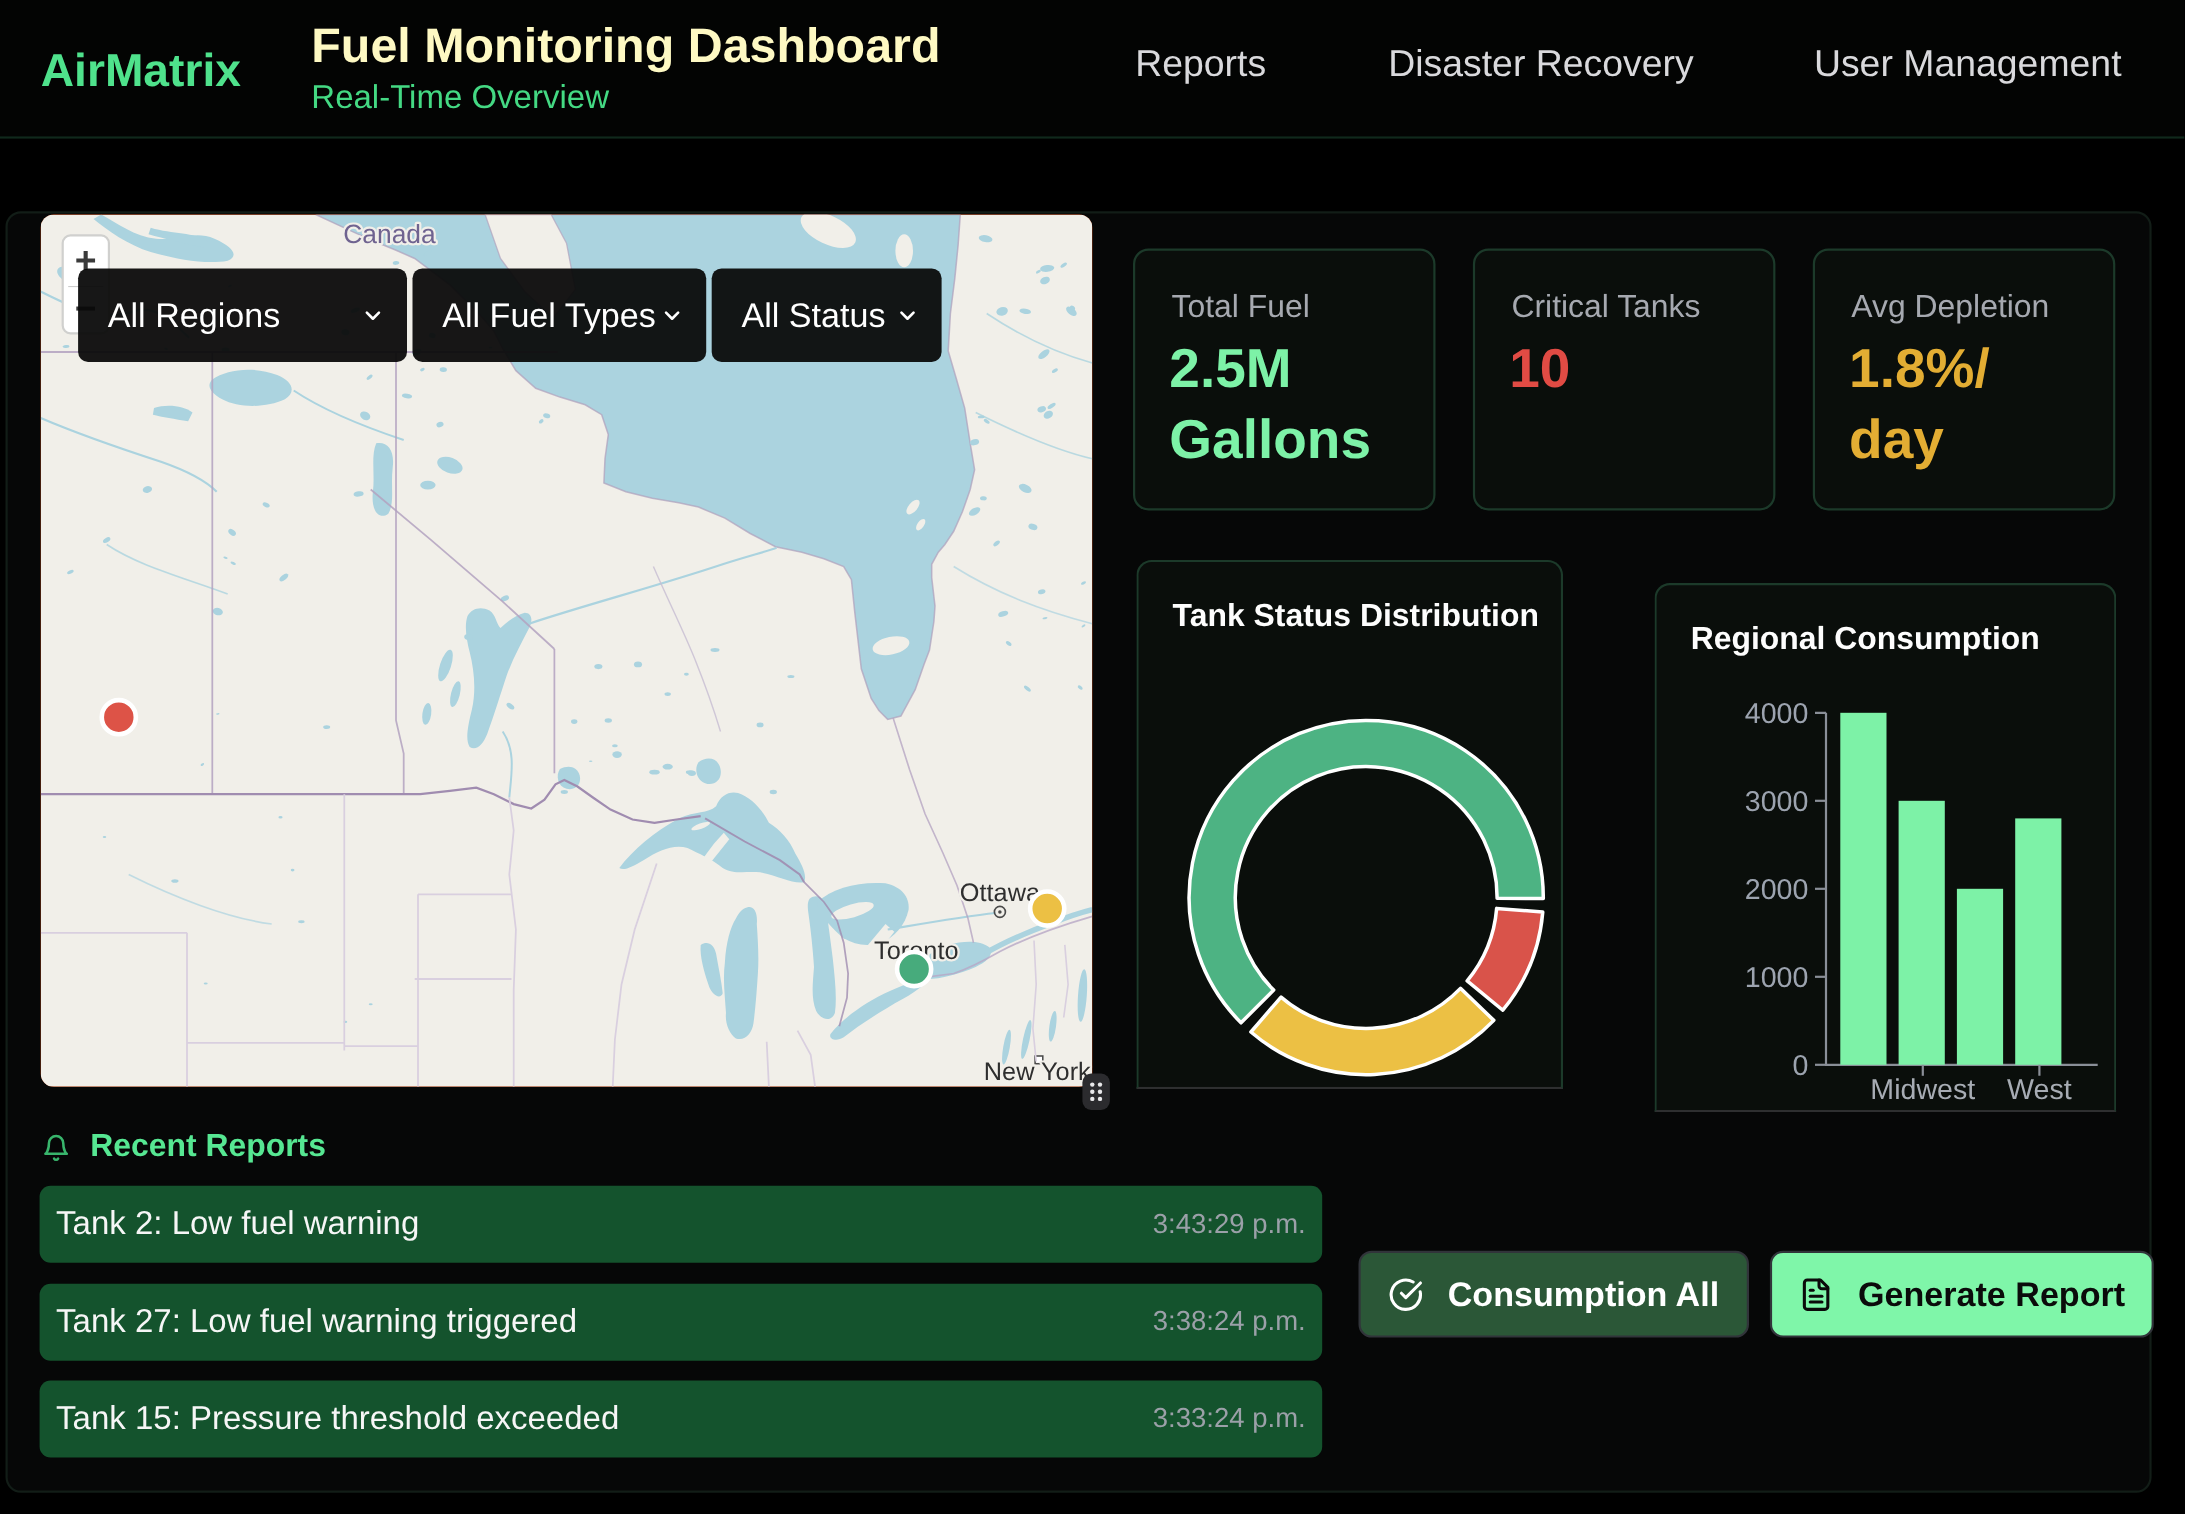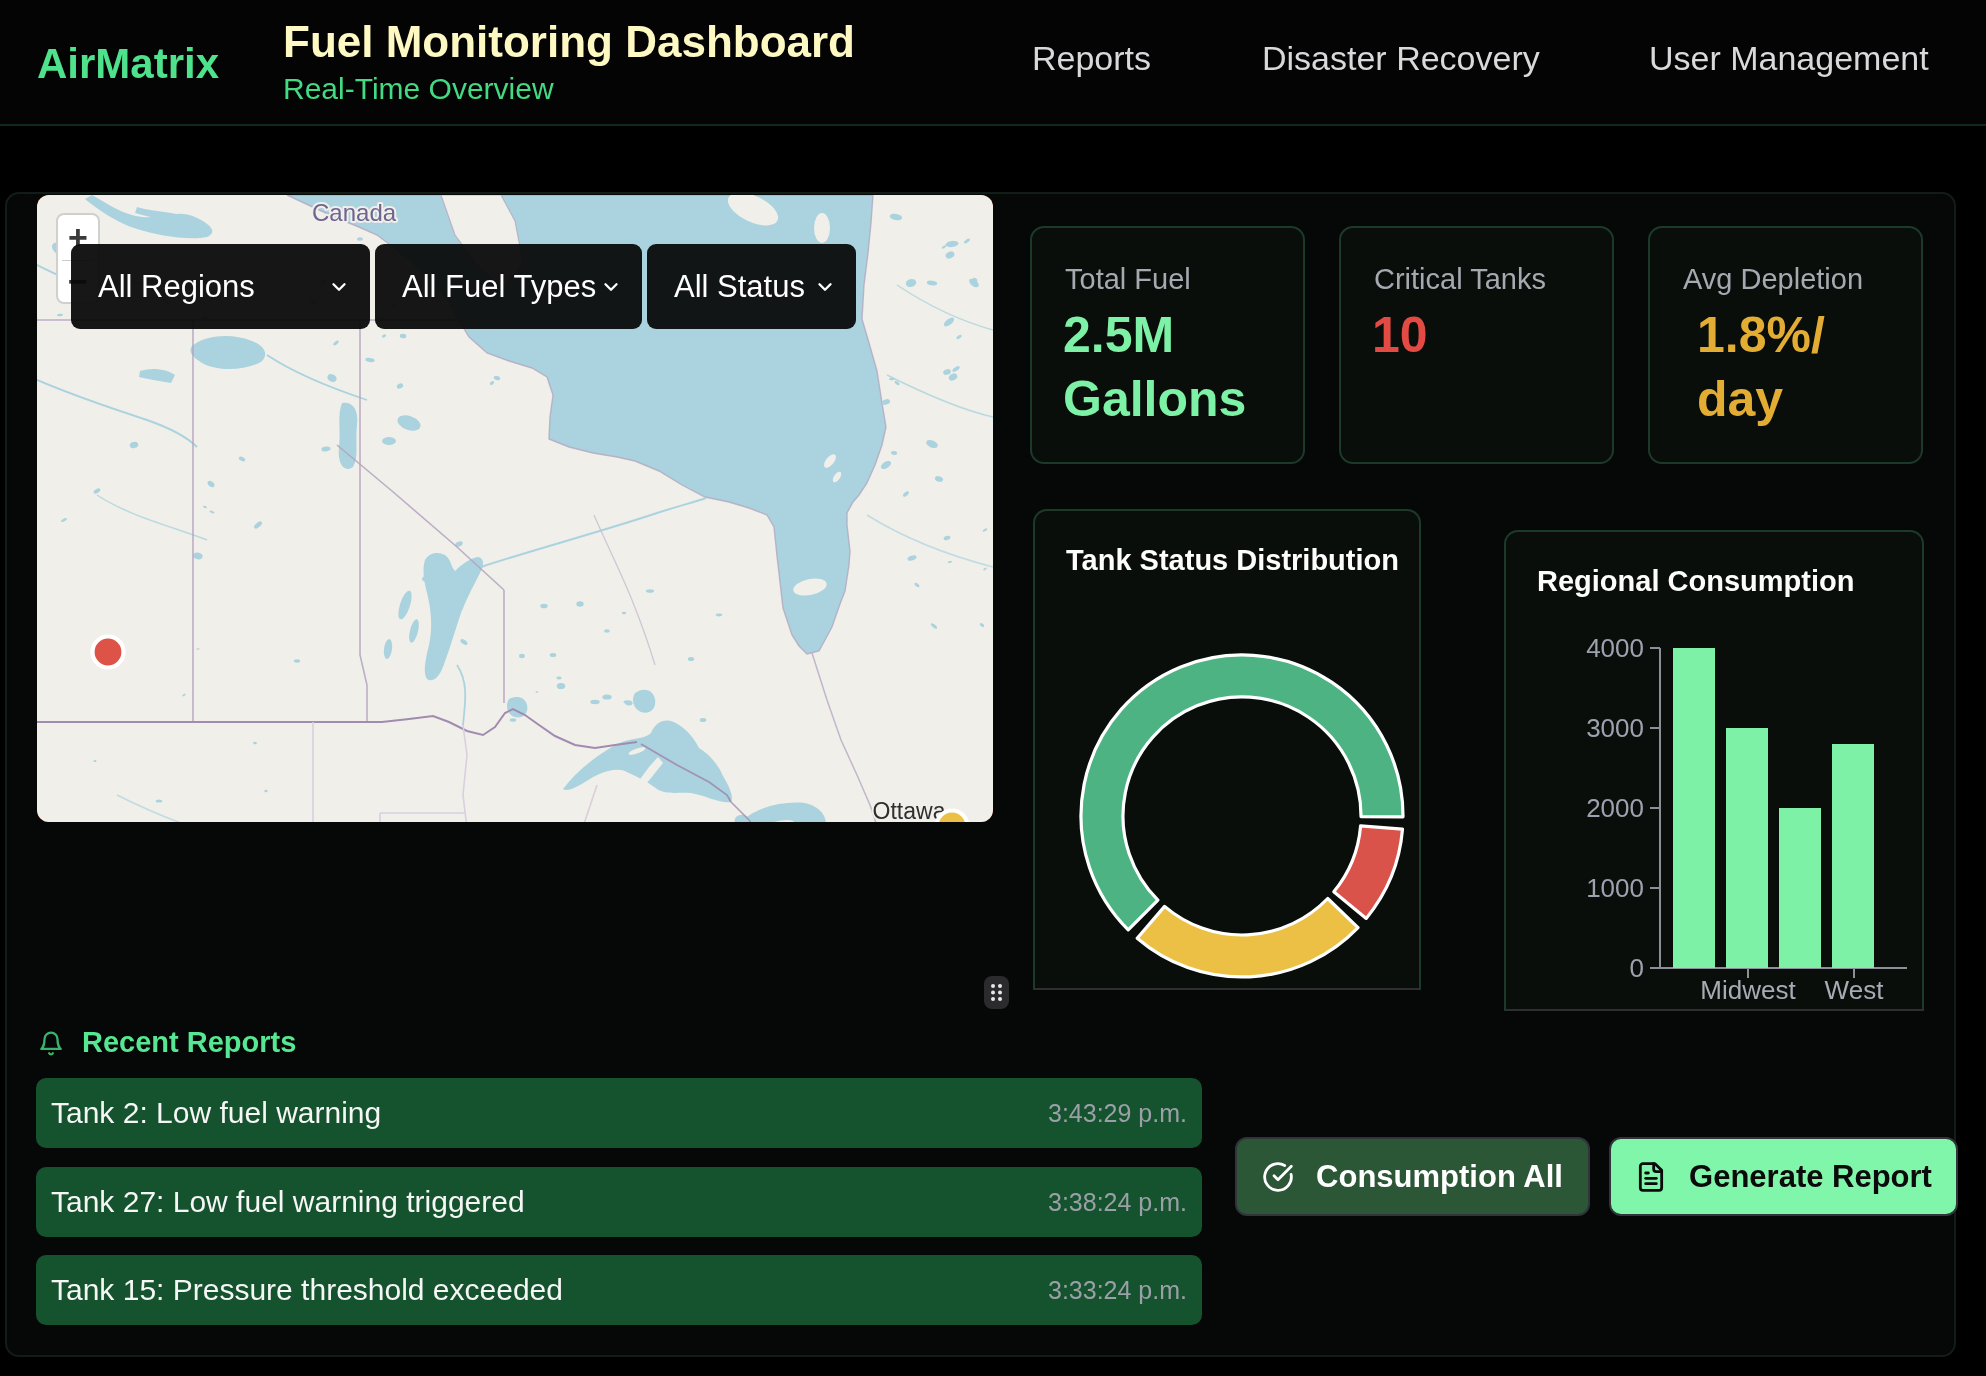--- a/index.html
+++ b/index.html
@@ -13,21 +13,21 @@
   #logo { position:absolute; left:37px; top:40px; font-size:42px; font-weight:bold; color:#4fe28c; }
   #title { position:absolute; left:283px; top:17px; font-size:44px; font-weight:bold; color:#fef9c3; }
   #subtitle { position:absolute; left:283px; top:72px; font-size:30px; color:#44d983; }
   .nav { position:absolute; top:39px; font-size:34px; color:#d9d9dc; }
 
   
   #panel { position:absolute; left:5px; top:192px; width:1951px; height:1165px;
     background:#060707; border:2px solid #121d17; border-radius:14px; }
 
   
-  #map { position:absolute; left:37px; top:195px; width:956px; height:627px;
+  #map { position:absolute; left:37px; top:195px; width:956px; height:793px;
     border-radius:12px; overflow:hidden; background:#c2410c; }
   .dropdown { position:absolute; top:244px; height:85px; background:rgba(8,8,8,0.94);
     border-radius:9px; color:#fff; font-size:31px; display:flex; align-items:center; }
   .dropdown span.lbl { margin-left:27px; }
   .chev { margin-left:auto; margin-right:20px; width:22px; height:22px; }
 
   
   #zoomctl { position:absolute; left:56px; top:213px; width:44px; height:91px; background:#fff;
     border-radius:8px; border:2px solid #d0d0ce; }
   #zoomctl .plus { position:absolute; left:0; top:0; width:40px; height:44px; color:#3a3a3a;
@@ -289,21 +289,21 @@
 <div class="kpi" style="left:1030px;">
   <div class="lab">Total Fuel</div>
   <div class="val" style="color:#7df2a7;">2.5M<br>Gallons</div>
 </div>
 <div class="kpi" style="left:1339px;">
   <div class="lab">Critical Tanks</div>
   <div class="val" style="color:#e14b44;">10</div>
 </div>
 <div class="kpi" style="left:1648px;">
   <div class="lab">Avg Depletion</div>
-  <div class="val" style="color:#e3ad33;margin-left:16px;">1.8%/<br>day</div>
+  <div class="val" style="color:#e3ad33;">1.8%/<br>day</div>
 </div>
 
 <div class="chart-card" style="left:1033px; width:388px;">
   <h3>Tank Status Distribution</h3>
   <svg width="422" height="479" viewBox="0 0 422 479" style="position:absolute;left:0;top:0;">
     <path d="M 93.2 418.8 A 161 161 0 1 1 368.0 305.8 L 326.0 305.6 A 119 119 0 1 0 122.9 389.1 Z" fill="#4db383" stroke="#fff" stroke-width="3.2" stroke-linejoin="round"></path>
     <path d="M 367.5 318.2 A 161 161 0 0 1 331.2 407.4 L 298.8 380.7 A 119 119 0 0 0 325.6 314.8 Z" fill="#d9534a" stroke="#fff" stroke-width="3.2" stroke-linejoin="round"></path>
     <path d="M 323.0 416.6 A 161 161 0 0 1 102.2 427.2 L 129.6 395.4 A 119 119 0 0 0 292.7 387.5 Z" fill="#ecc044" stroke="#fff" stroke-width="3.2" stroke-linejoin="round"></path>
   <path d="M903,660 L905,700 L902,740 L905,770" stroke="#d9cfdf" stroke-width="1.5" fill="none"></path>
       <path d="M931,664 L934,700 L930,730" stroke="#d9cfdf" stroke-width="1.5" fill="none"></path>

